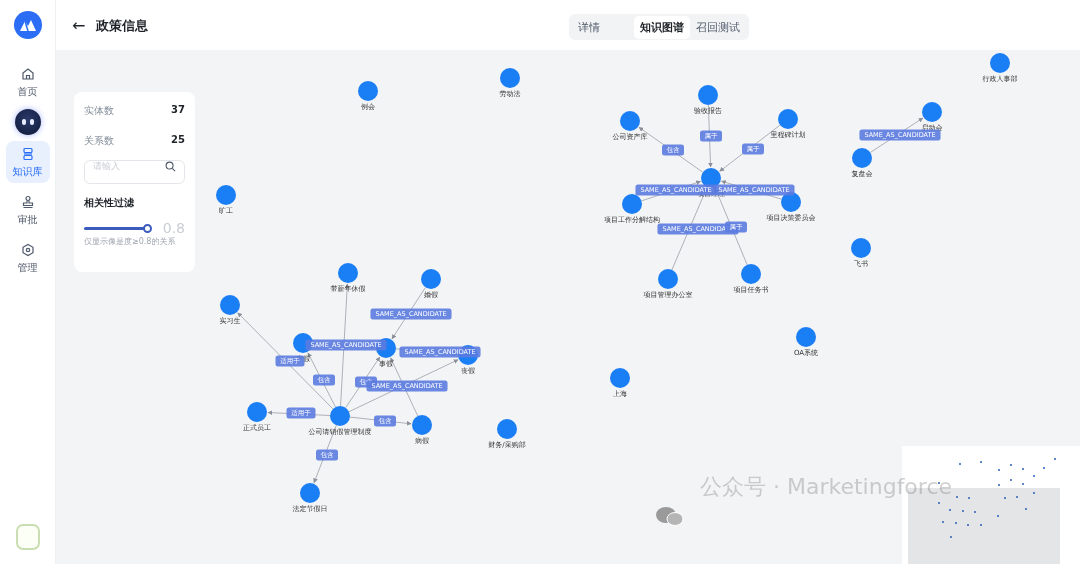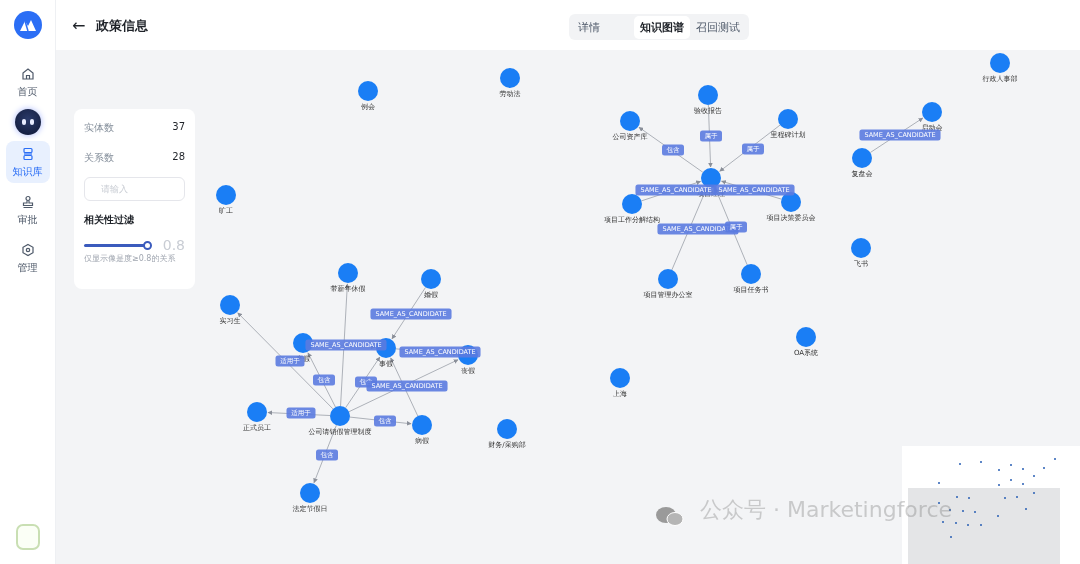--- a/index.html
+++ b/index.html
@@ -34,46 +34,46 @@
   .tab.active { background: #ffffff; color: #1f2329; font-weight: bold; margin-left: 28px; }
 
   
   .canvas { position: absolute; left: 56px; top: 50px; right: 0; bottom: 0; background: #f3f4f6; overflow: hidden; }
   svg.graph { position: absolute; left: 0; top: 0; }
   .node-label { font-size: 7px; fill: #333; }
   .edge-label-bg { fill: #5b7be0; opacity: 0.9; }
   .edge-label { font-size: 6.5px; fill: #ffffff; }
 
   
-  .panel { position: absolute; left: 18px; top: 59px; width: 121px; height: 180px; background: #ffffff;
+  .panel { position: absolute; left: 18px; top: 42px; width: 121px; height: 180px; background: #ffffff;
     border-radius: 8px; padding: 12px 10px; }
   .stat { display: flex; justify-content: space-between; font-size: 10px; margin-bottom: 16px; }
   .stat .k { color: #86909c; }
-  .stat .v { color: #1f2329; }
+  .stat .v { color: #1f2329; font-weight: bold; }
   .search { width: 101px; height: 24px; border: 1px solid #e5e6eb; border-radius: 6px; display: flex;
-    align-items: center; justify-content: space-between; padding: 0 16px; margin-top: -4px; }
+    align-items: flex-start; justify-content: space-between; padding: 0 8px; margin-top: -4px; }
   .search input { border: none; outline: none; font-size: 9px; width: 70px; background: transparent; color: #1f2329; }
   .search input::placeholder { color: #c9cdd4; }
   .filter-title { font-size: 10px; font-weight: bold; color: #1f2329; margin-top: 12px; }
   .slider-row { display: flex; align-items: center; margin-top: 10px; }
   .slider { position: relative; width: 64px; height: 3px; background: #3b5bbd; border-radius: 2px; cursor: pointer; }
   .slider .thumb { position: absolute; right: -4px; top: -3px; width: 9px; height: 9px; border-radius: 50%;
     background: #fff; border: 2px solid #3b5bbd; }
   .slider-val { font-size: 14px; color: #c9cdd4; margin-left: auto; }
   .hint { font-size: 8px; color: #a0a6b0; }
 
   
   .minimap { position: absolute; right: 0; bottom: 0; width: 178px; height: 118px; background: #ffffff; }
   .minimap .view { position: absolute; left: 6px; top: 42px; width: 152px; height: 76px; background: #e4e5e7; }
   .minimap .dot { position: absolute; width: 2px; height: 2px; background: #2a5fb5; border-radius: 50%; }
 
   
   .wm { position: absolute; left: 640px; top: 505px; font-size: 21px; color: #2a2a2a; letter-spacing: 0px;
     text-shadow: 0 0 2px #fff, 0 0 2px #fff; white-space: nowrap; }
-  .wm-faint { position: absolute; left: 700px; top: 495px; font-size: 22px; color: rgba(120,120,120,0.35); white-space: nowrap; }
+  .wm-faint { position: absolute; left: 700px; top: 472px; font-size: 22px; color: rgba(120,120,120,0.35); white-space: nowrap; }
   .wechat { position: absolute; left: 655px; top: 505px; width: 30px; height: 22px; }
 </style>
 </head>
 <body>
 
 <div class="app">
 
   <aside class="sidebar">
     <div class="logo">
       <svg width="18" height="14" viewBox="0 0 18 14">
@@ -264,21 +264,21 @@
         </g>
     </svg>
 
     <section class="panel">
       <div class="stat">
         <span class="k">实体数</span>
         <span class="v">37</span>
       </div>
       <div class="stat">
         <span class="k">关系数</span>
-        <span class="v">28</span>
+        <span class="v">25</span>
       </div>
       <div class="search">
         <input type="text" placeholder="请输入" style="">
         <svg width="11" height="11" viewBox="0 0 12 12">
           <circle cx="5" cy="5" r="3.8" fill="none" stroke="#4e5969" stroke-width="1.2"></circle>
             <path d="M8 8 L11 11" stroke="#4e5969" stroke-width="1.2"></path>
         </svg>
       </div>
       <div class="filter-title">相关性过滤</div>
       <div class="slider-row">

